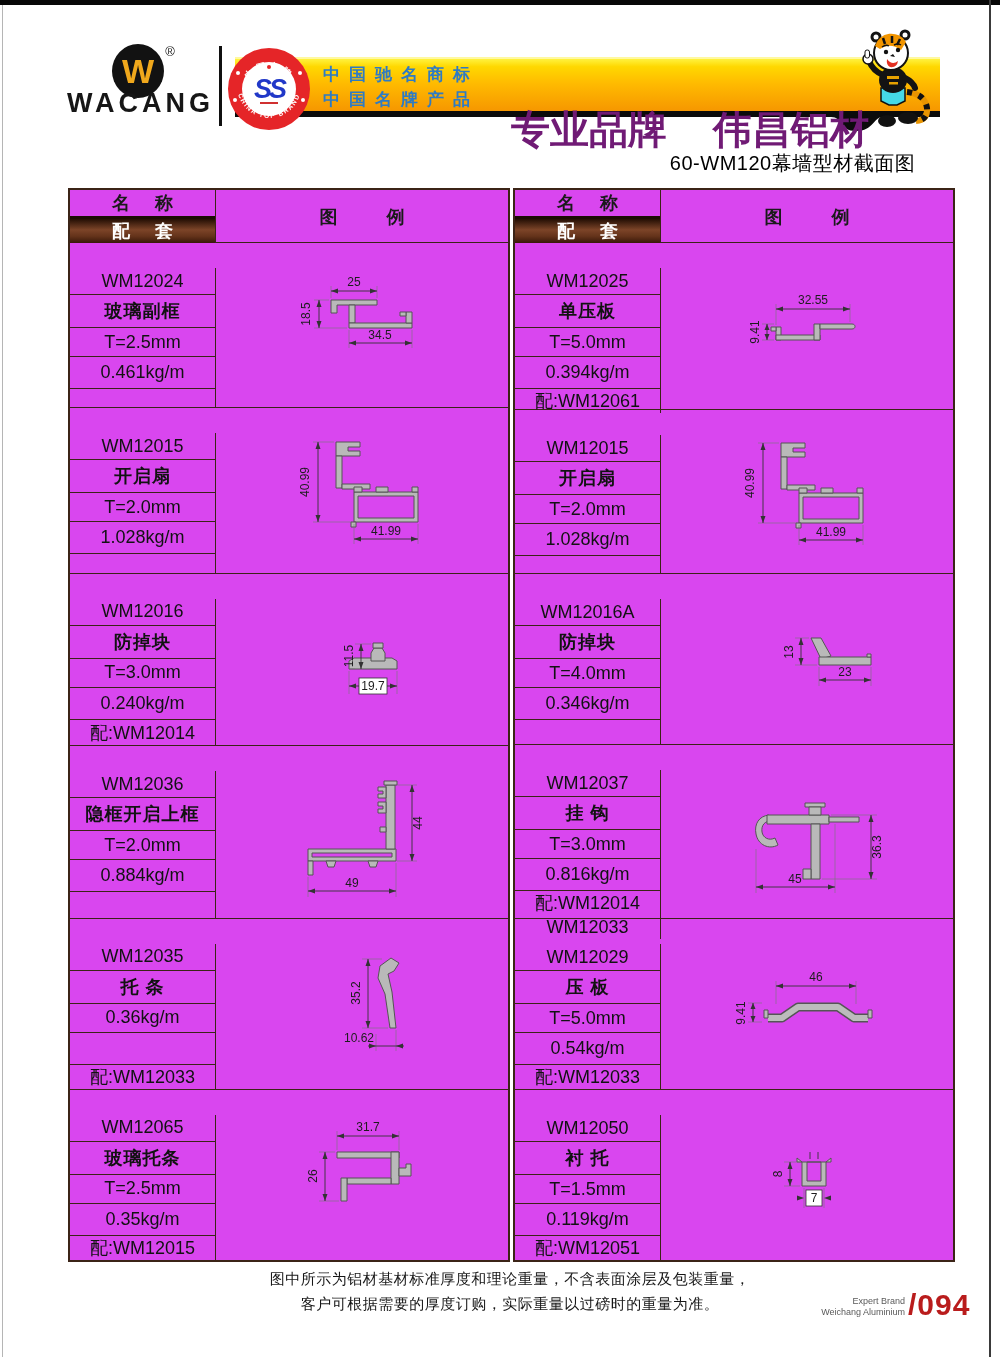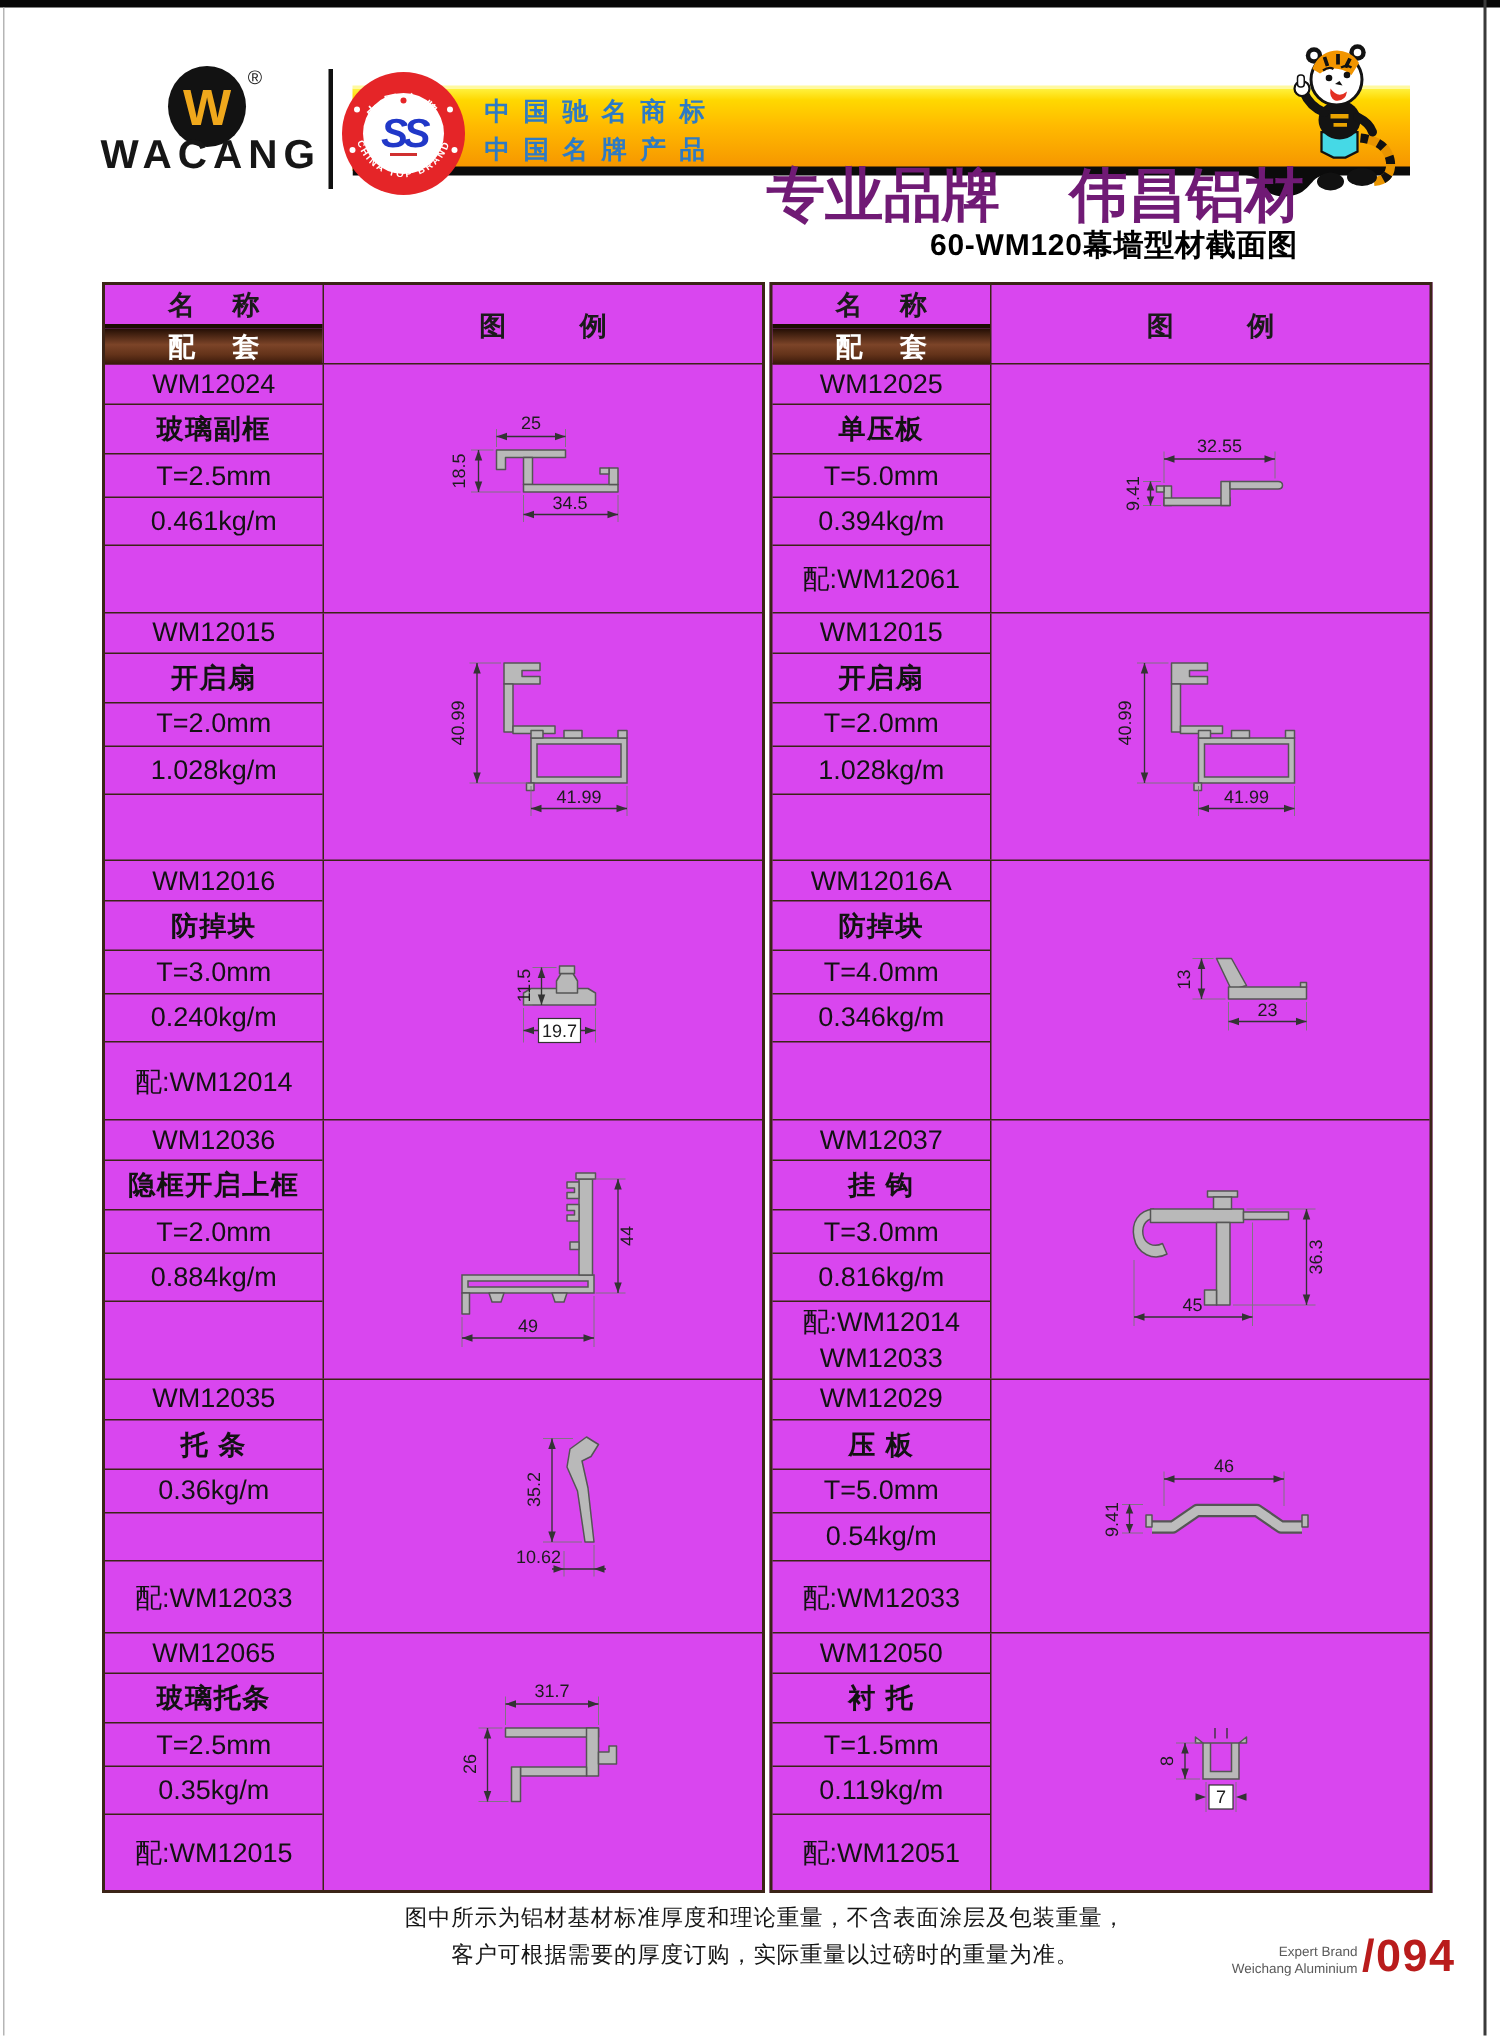--- a/index.html
+++ b/index.html
@@ -24,42 +24,42 @@
   .banner-swoosh{position:absolute;left:0;top:54px;}
   .badge{left:226px;top:46px;width:86px;height:86px;z-index:5;}
   .blue-lines{position:absolute;left:88px;top:7px;z-index:3;
      font-size:17px;font-weight:bold;color:#2e7bc4;letter-spacing:9px;line-height:25px;white-space:nowrap;}
   .banner-title{position:absolute;left:276px;top:4px;z-index:3;display:flex;gap:46px;
      font-size:39px;font-weight:900;color:#701a75;white-space:nowrap;margin-top:44px;}
   .banner-sub{position:absolute;left:277px;top:41px;z-index:3;
      font-size:17px;font-weight:bold;color:#060606;letter-spacing:0.3px;white-space:nowrap;}
   .tiger{left:845px;top:26px;width:100px;height:102px;z-index:6;}
 
-  .page-title{left:620px;top:150px;width:345px;text-align:left;
-     font-size:20px;font-weight:bold;color:#000;letter-spacing:0.5px;}
+  .page-title{left:620px;top:150px;width:345px;text-align:center;
+     font-size:20px;font-weight:normal;color:#000;letter-spacing:0.5px;}
 
   
   .ptable{width:442px;height:1074px;border:2px solid #3b2417;box-sizing:border-box;
           display:flex;flex-direction:column;background:#d946ef;}
   .t-left{left:68px;top:188px;}
   .t-right{left:513px;top:188px;}
   .thead{display:grid;grid-template-columns:146px 1fr;height:52px;flex:0 0 52px;
          border-bottom:1.5px solid #3b2417;}
   .nh{border-right:1.5px solid #3b2417;display:flex;flex-direction:column;}
   .nh-top{height:26px;display:flex;align-items:center;justify-content:center;
           font-size:18px;font-weight:bold;letter-spacing:10px;text-indent:10px;}
   .nh-bot{flex:1;display:flex;align-items:center;justify-content:center;color:#fff;
           font-size:18px;font-weight:bold;letter-spacing:10px;text-indent:10px;
           border-top:3px solid #1c0b03;
           background:linear-gradient(180deg,#230e04 0%,#7c4428 45%,#64331a 72%,#38180a 100%);}
   .lh{display:flex;align-items:center;justify-content:center;
       font-size:18px;font-weight:bold;letter-spacing:22px;text-indent:22px;}
   .prow{display:grid;grid-template-columns:146px 1fr;border-bottom:1.5px solid #3b2417;}
   .prow:last-child{border-bottom:none;}
-  .ncol{border-right:1.5px solid #3b2417;display:flex;flex-direction:column;}
+  .ncol{border-right:1.5px solid #3b2417;display:flex;flex-direction:column;margin-top:25px;}
   .ncell{display:flex;align-items:center;justify-content:center;text-align:center;
          font-size:18px;color:#121212;border-bottom:1.5px solid #3b2417;}
   .nc1{flex:0 0 26px;}
   .nc2{flex:0 0 32px;font-weight:bold;letter-spacing:1px;}
   .nc3{flex:0 0 28px;}
   .nc4{flex:0 0 31px;}
   .nc5{flex:1;border-bottom:none;white-space:pre-line;line-height:24px;}
   .lcol{display:flex;align-items:center;justify-content:center;overflow:hidden;}
 
   

